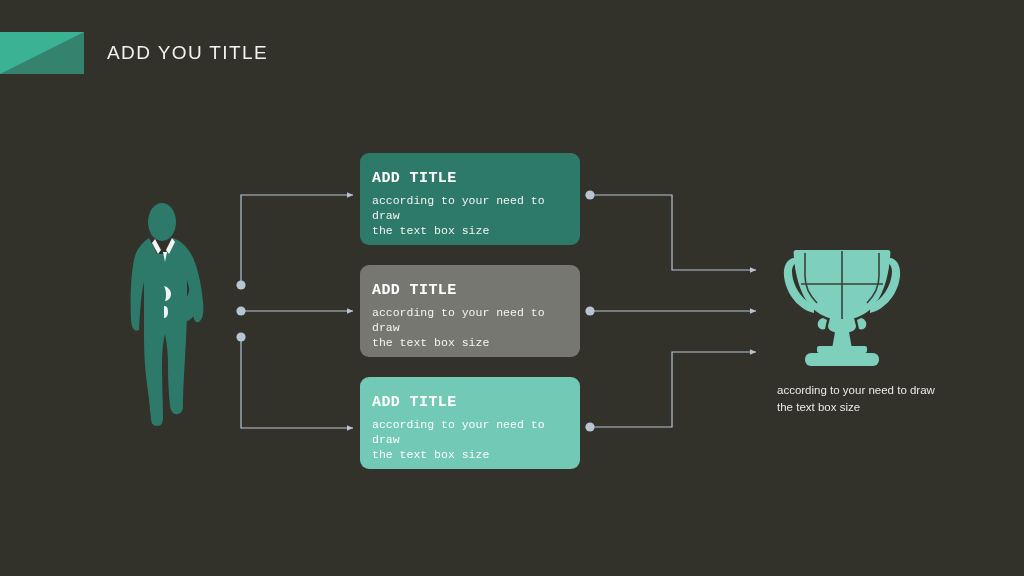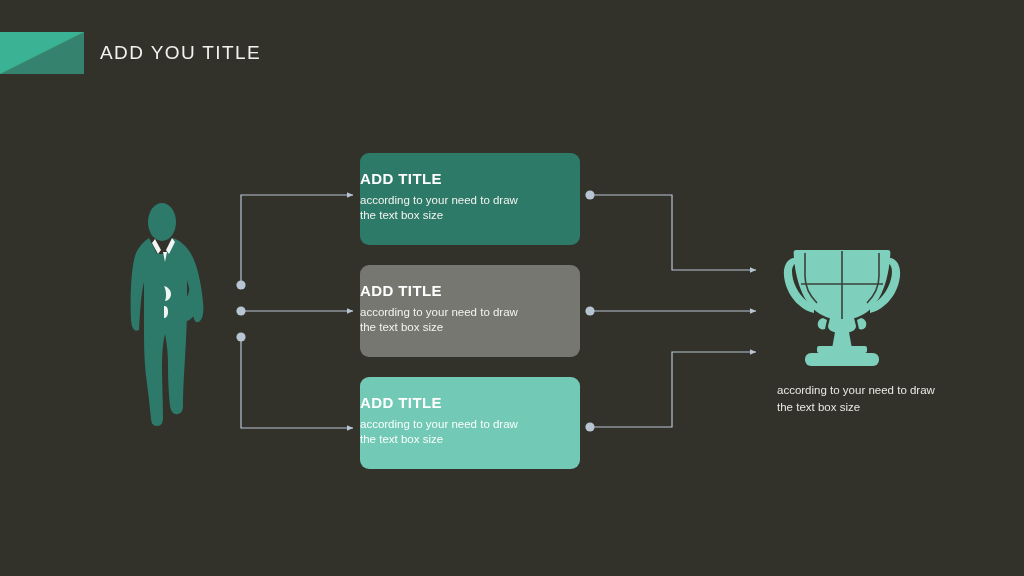--- a/index.html
+++ b/index.html
@@ -27,21 +27,21 @@
     left: 0;
     top: 32px;
     width: 84px;
     height: 42px;
     overflow: hidden;
   }
   .logo-mark svg { display: block; }
 
   .slide-title {
     position: absolute;
-    left: 100px;
+    left: 107px;
     top: 42px;
     font-size: 19px;
     letter-spacing: 1.4px;
     color: #f2f2ee;
     font-weight: 400;
     white-space: nowrap;
   }
 
   
   .person {
@@ -63,21 +63,22 @@
   }
 
   
   .card {
     position: absolute;
     left: 360px;
     width: 220px;
     height: 92px;
     border-radius: 9px;
     box-sizing: border-box;
-    padding: 17px 16px 0 0;
+    padding: 17px 16px 0 12px;
+    font-family: Liberation Mono, monospace;
   }
   .card-1 { top: 153px; background: #2e7a68; }
   .card-2 { top: 265px; background: #777771; }
   .card-3 { top: 377px; background: #71c9b6; }
 
   .card-title {
     font-size: 15px;
     font-weight: bold;
     color: #ffffff;
     letter-spacing: 0.4px;

